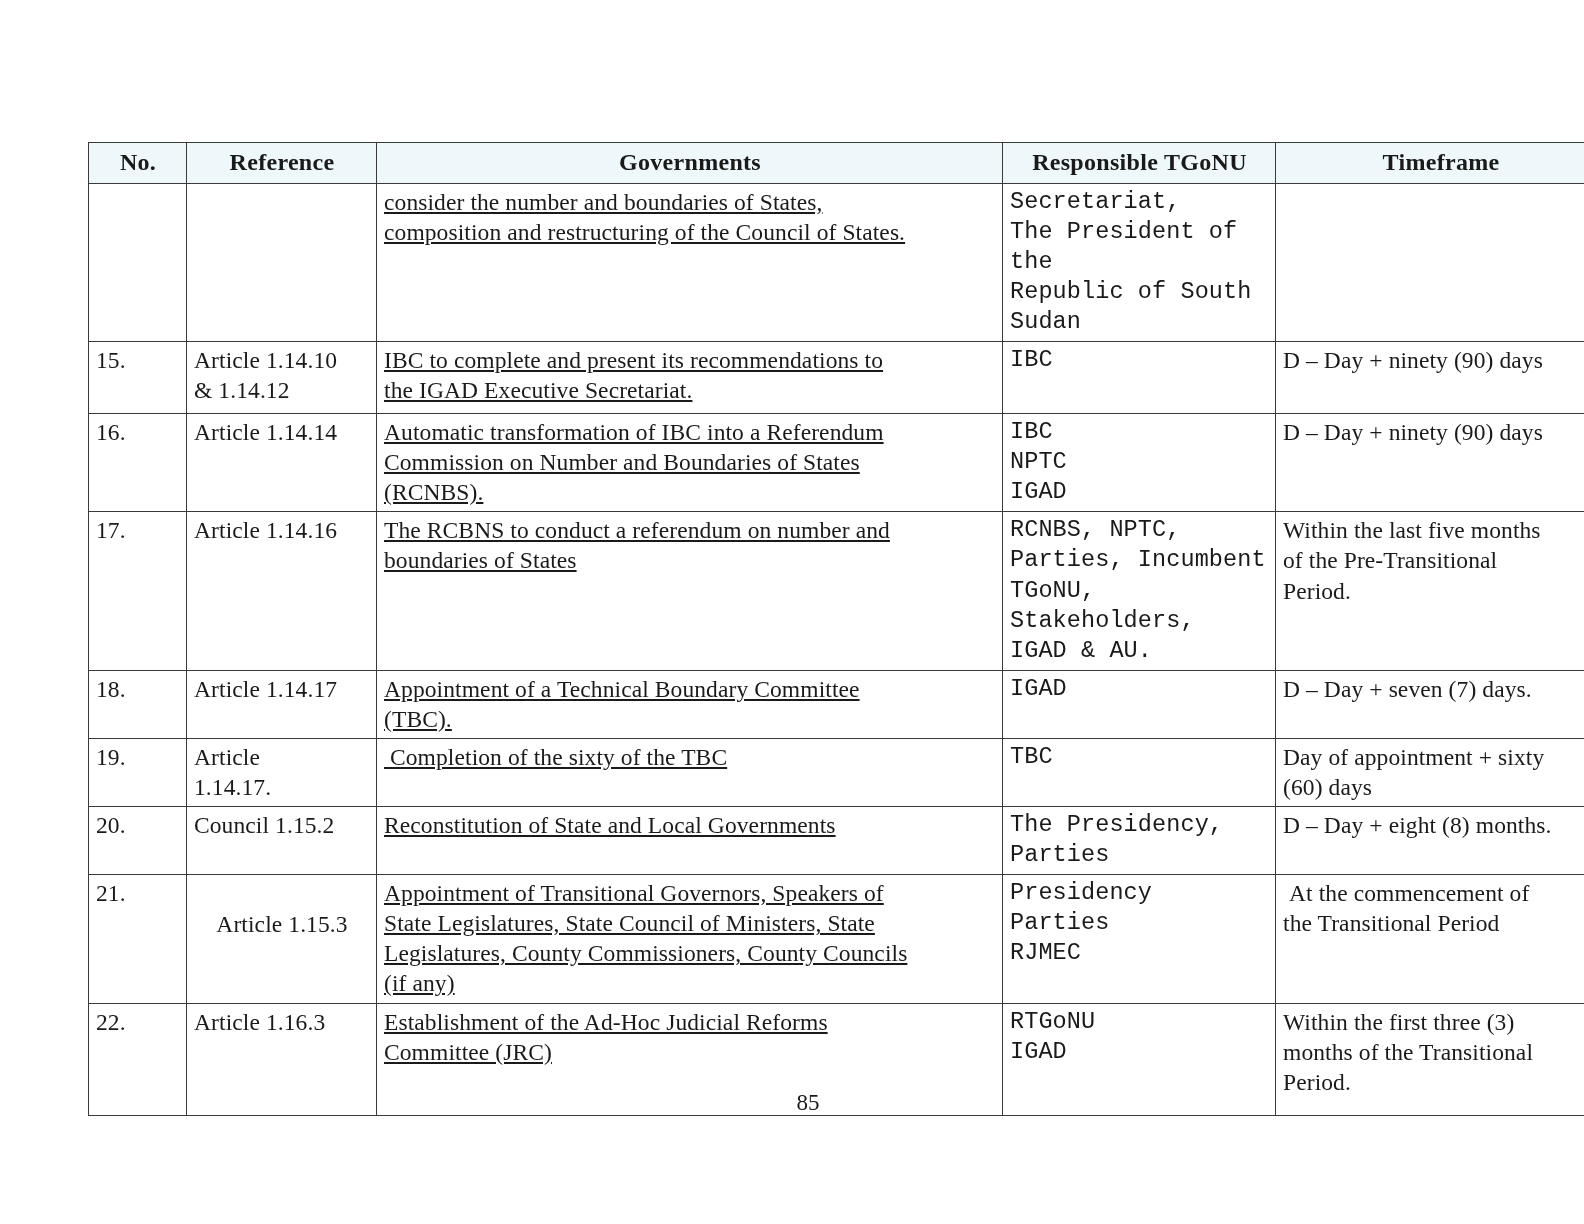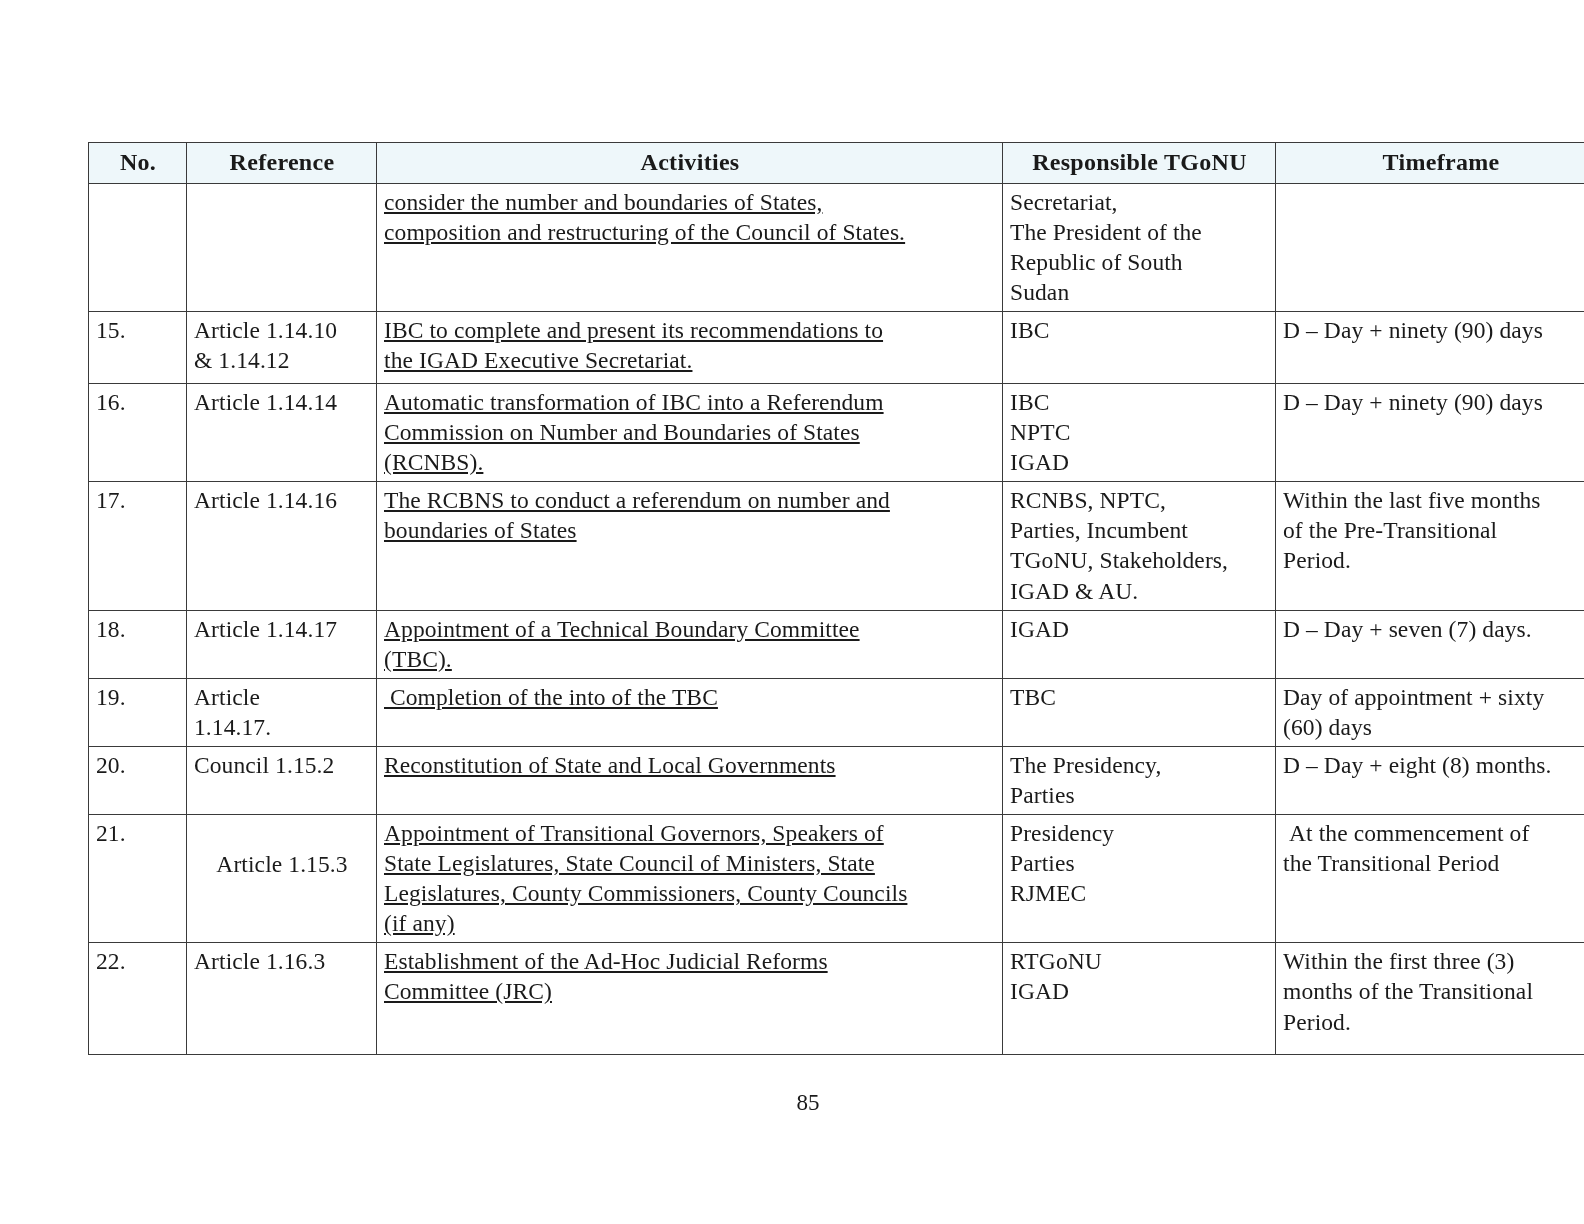--- a/index.html
+++ b/index.html
@@ -57,21 +57,21 @@
   th.h-resp     { width: 259px; }
   th.h-time     { width: 316px; }
 
   td.c-no {
     text-align: center;
     padding-left: 0;
     padding-right: 0;
   }
   td.c-ref { padding-left: 8px; }
   td.c-act { padding-left: 10px; text-decoration: underline; }
-  td.c-resp { padding-left: 9px; }
+  td.c-resp { padding-left: 9px; font-family: Liberation Mono, monospace; }
   td.c-time { padding-left: 9px; }
 
   
   .celltext { white-space: pre-wrap; }
 
   
   td.ref-offset .celltext { display: block; padding-top: 31px; text-align: center; }
 
   .pagenum {
     position: absolute;
@@ -87,21 +87,21 @@
 <body>
 
 <div class="page">
 
   <div class="table-wrap">
     <table class="schedule">
       <thead>
         <tr>
           <th class="h-no">No.</th>
           <th class="h-ref">Reference</th>
-          <th class="h-act">Activities</th>
+          <th class="h-act">Governments</th>
           <th class="h-resp">Responsible TGoNU</th>
           <th class="h-time">Timeframe</th>
         </tr>
       </thead>
       <tbody id="table-body">
           <tr style="height: 115px;">
             <td class="c-no"><span class="celltext"></span></td>
             <td class="c-ref"><span class="celltext"></span></td>
             <td class="c-act"><span class="celltext">consider the number and boundaries of States,
 composition and restructuring of the Council of States.</span></td>
@@ -149,21 +149,21 @@
             <td class="c-ref"><span class="celltext">Article 1.14.17</span></td>
             <td class="c-act"><span class="celltext">Appointment of a Technical Boundary Committee
 (TBC).</span></td>
             <td class="c-resp"><span class="celltext">IGAD</span></td>
             <td class="c-time"><span class="celltext">D – Day + seven (7) days.</span></td>
           </tr>
           <tr style="height: 62px;">
             <td class="c-no"><span class="celltext">19.</span></td>
             <td class="c-ref"><span class="celltext">Article
 1.14.17.</span></td>
-            <td class="c-act"><span class="celltext"> Completion of the into of the TBC</span></td>
+            <td class="c-act"><span class="celltext"> Completion of the sixty of the TBC</span></td>
             <td class="c-resp"><span class="celltext">TBC</span></td>
             <td class="c-time"><span class="celltext">Day of appointment + sixty
 (60) days</span></td>
           </tr>
           <tr style="height: 60px;">
             <td class="c-no"><span class="celltext">20.</span></td>
             <td class="c-ref"><span class="celltext">Council 1.15.2</span></td>
             <td class="c-act"><span class="celltext">Reconstitution of State and Local Governments</span></td>
             <td class="c-resp"><span class="celltext">The Presidency,
 Parties</span></td>

